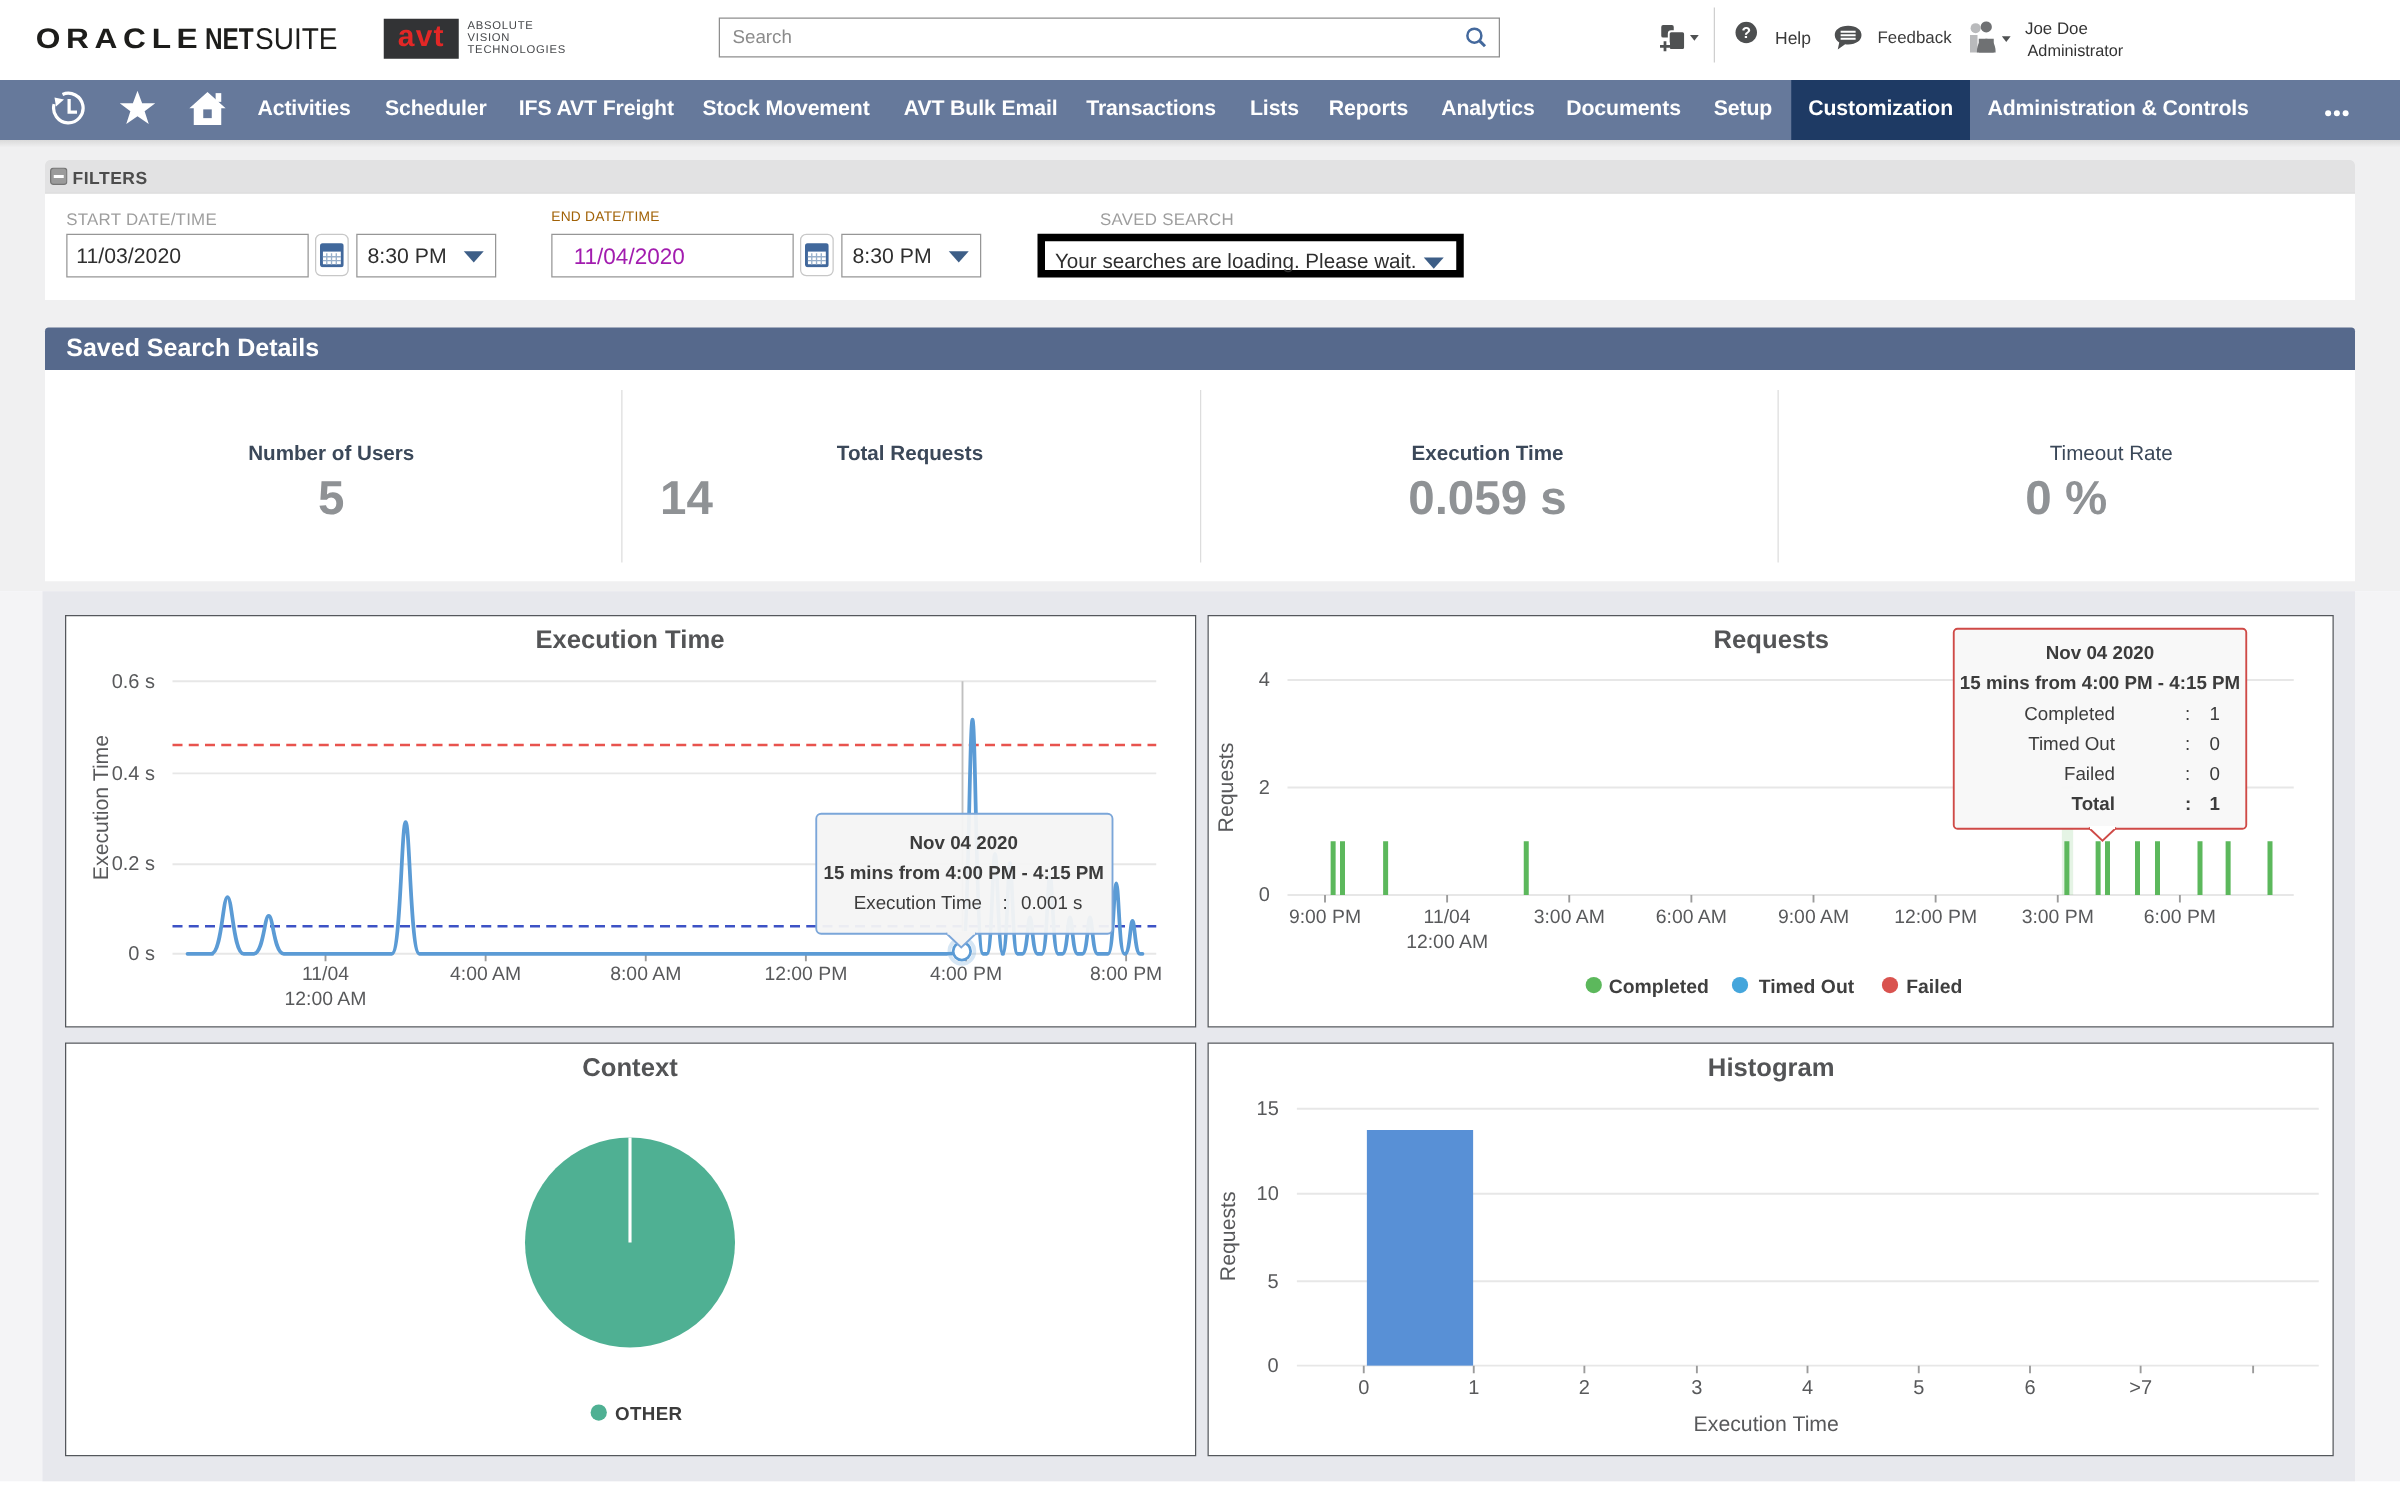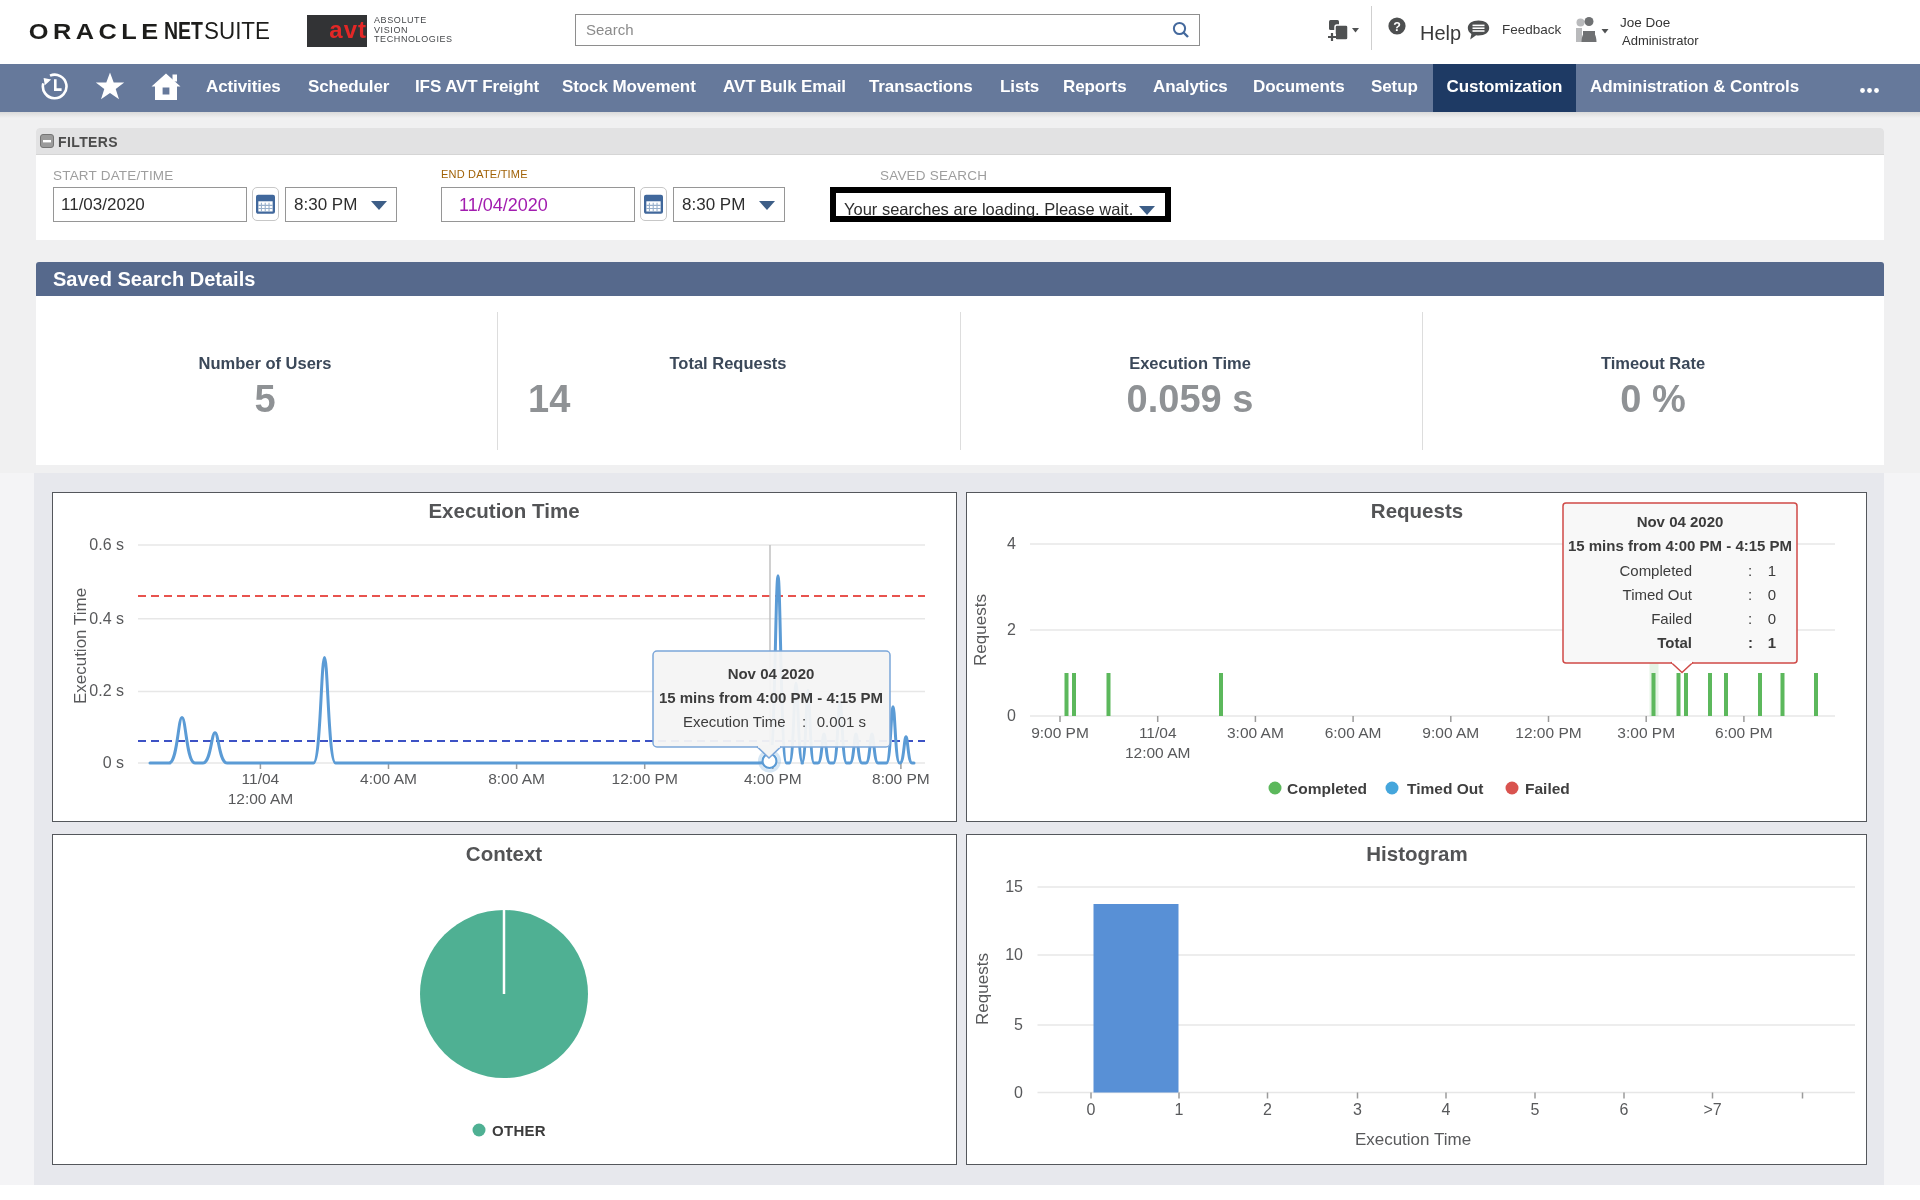--- a/index.html
+++ b/index.html
@@ -11,21 +11,21 @@
 <div class="abs" style="left:0;top:112px;width:1920px;height:361px;background:#f0f0f1"></div>
 <div class="abs" style="left:0;top:112px;width:1920px;height:6px;background:linear-gradient(#dadada,#f0f0f1)"></div>
 <div class="abs" style="left:0;top:473px;width:1920px;height:712px;background:#f4f4f6"></div>
 <div class="abs" style="left:34px;top:473px;width:1850px;height:712px;background:#e7e8ed"></div>
 
 <svg class="abs" style="left:24px;top:14px" width="260" height="36" viewBox="0 0 260 36">
 <text x="4.7" y="24.8" font-size="22.5" font-weight="bold" letter-spacing="4" fill="#1d1d1b" textLength="134" lengthAdjust="spacingAndGlyphs">ORACLE</text>
 <text x="140" y="25.4" font-size="24" font-weight="bold" fill="#1d1d1b" textLength="39" lengthAdjust="spacingAndGlyphs">NET</text>
 <text x="180" y="25.4" font-size="24" fill="#1d1d1b" textLength="66" lengthAdjust="spacingAndGlyphs">SUITE</text>
 </svg>
-<div class="abs" style="left:307px;top:15px;width:60px;height:32px;background:#323335;border-radius:0;text-align:right">
+<div class="abs" style="left:307px;top:15px;width:60px;height:32px;background:#323335;border-radius:0;text-align:center">
  <span style="color:#e32726;font-weight:bold;font-size:24px;line-height:30px;letter-spacing:1px">avt</span></div>
 <div class="abs" style="left:374px;top:16px;font-size:9px;font-weight:normal;letter-spacing:0.6px;color:#45474a;line-height:9.5px">ABSOLUTE<br>VISION<br>TECHNOLOGIES</div>
 <div class="abs" style="left:575px;top:14px;width:625px;height:32px;border:1.5px solid #8e8e8e;background:#fff">
  <span style="position:absolute;left:10px;top:0;line-height:30px;font-size:15px;color:#8b8b8b">Search</span>
  <svg class="abs" style="right:9px;top:6px" width="18" height="18" viewBox="0 0 18 18">
       <circle cx="7.5" cy="7.5" r="5.6" fill="none" stroke="#44699d" stroke-width="2"></circle>
       <line x1="11.5" y1="11.5" x2="16" y2="16" stroke="#44699d" stroke-width="2.4"></line>
     </svg>
 </div>
 
@@ -34,21 +34,21 @@
  <rect x="7" y="5" width="13" height="15" rx="2" fill="#4f5152" stroke="#fff" stroke-width="1.5"></rect>
  <rect x="0" y="14" width="8" height="8" fill="#fff"></rect>
  <path d="M4 13 v8 M0 17 h8" stroke="#4f5152" stroke-width="2.2"></path>
  <path d="M24 8 l7 0 l-3.5 4.5 z" fill="#4f5152"></path>
 </svg>
 <div class="abs" style="left:1371px;top:6px;width:1px;height:44px;background:#cfcfcf"></div>
 <svg class="abs" style="left:1388px;top:17px" width="18" height="18" viewBox="0 0 18 18">
     <circle cx="9" cy="9" r="8.6" fill="#4d4f50"></circle>
     <text x="9" y="13.5" font-size="12.5" font-weight="bold" fill="#fff" text-anchor="middle">?</text>
   </svg>
-<div class="abs" style="left:1420px;top:22px;font-size:20px;color:#3a3a3a">Help</div>
+<div class="abs" style="left:1420px;top:22px;font-size:14px;color:#3a3a3a">Help</div>
 <svg class="abs" style="left:1467px;top:20px" width="24" height="22" viewBox="0 0 24 22">
  <path d="M11.5 0.5 C 5 0.5 0.8 3.6 0.8 8 C 0.8 10.5 2.2 12.6 4.4 13.9 L 3.2 19.5 L 9.1 15.3 C 9.9 15.4 10.7 15.5 11.5 15.5 C 18 15.5 22.2 12.4 22.2 8 C 22.2 3.6 18 0.5 11.5 0.5 Z" fill="#4d4f50"></path>
  <line x1="5.5" y1="5.4" x2="17.5" y2="5.4" stroke="#fff" stroke-width="1.6"></line>
  <line x1="5.5" y1="8.2" x2="17.5" y2="8.2" stroke="#fff" stroke-width="1.6"></line>
  <line x1="5.5" y1="11" x2="17.5" y2="11" stroke="#fff" stroke-width="1.6"></line>
 </svg>
 <div class="abs" style="left:1502px;top:22px;font-size:13.5px;color:#3a3a3a">Feedback</div>
 <svg class="abs" style="left:1574px;top:17px" width="36" height="26" viewBox="0 0 36 26">
  <circle cx="6.5" cy="5.5" r="4" fill="#b9babc"></circle>
     <rect x="2" y="11" width="6" height="14" fill="#b9babc"></rect>
@@ -137,21 +137,21 @@
 <div class="abs" style="left:36px;top:262px;width:1848px;height:34px;background:#56698c;border-radius:3px 3px 0 0">
  <span style="position:absolute;left:17px;top:6px;font-size:20px;font-weight:bold;color:#fff">Saved Search Details</span>
   </div>
 <div class="abs" style="left:36px;top:296px;width:1848px;height:169px;background:#fff"></div>
 <div class="abs" style="left:65px;top:354px;width:400px;text-align:center;font-size:16.5px;font-weight:bold;color:#3b4859">Number of Users</div>
 <div class="abs" style="left:65px;top:378px;width:400px;text-align:center;font-size:38px;font-weight:bold;color:#8f9295">5</div>
 <div class="abs" style="left:528px;top:354px;width:400px;text-align:center;font-size:16.5px;font-weight:bold;color:#3b4859">Total Requests</div>
 <div class="abs" style="left:528px;top:378px;width:400px;text-align:left;font-size:38px;font-weight:bold;color:#8f9295">14</div>
 <div class="abs" style="left:990px;top:354px;width:400px;text-align:center;font-size:16.5px;font-weight:bold;color:#3b4859">Execution Time</div>
 <div class="abs" style="left:990px;top:378px;width:400px;text-align:center;font-size:38px;font-weight:bold;color:#8f9295">0.059 s</div>
-<div class="abs" style="left:1453px;top:354px;width:400px;text-align:center;font-size:16.5px;font-weight:bold;color:#3b4859">Timeout Rate</div>
+<div class="abs" style="left:1489px;top:354px;width:400px;text-align:center;font-size:16.5px;font-weight:normal;color:#3b4859">Timeout Rate</div>
 <div class="abs" style="left:1453px;top:378px;width:400px;text-align:center;font-size:38px;font-weight:bold;color:#8f9295">0 %</div>
 <div class="abs" style="left:497px;top:312px;width:1px;height:138px;background:#ddd"></div>
 <div class="abs" style="left:960px;top:312px;width:1px;height:138px;background:#ddd"></div>
 <div class="abs" style="left:1422px;top:312px;width:1px;height:138px;background:#ddd"></div>
 <div class="abs" style="left:52px;top:492px;width:905px;height:330px;background:#fff;border:1.5px solid #54575c"></div>
 <div class="abs" style="left:966px;top:492px;width:901px;height:330px;background:#fff;border:1.5px solid #54575c"></div>
 <div class="abs" style="left:52px;top:834px;width:905px;height:331px;background:#fff;border:1.5px solid #54575c"></div>
 <div class="abs" style="left:966px;top:834px;width:901px;height:331px;background:#fff;border:1.5px solid #54575c"></div>
 <svg class="abs" style="left:52px;top:492px" width="905" height="330" viewBox="0 0 905 330">
 <text x="452" y="26" font-size="20.5" font-weight="bold" fill="#535456" text-anchor="middle">Execution Time</text>

